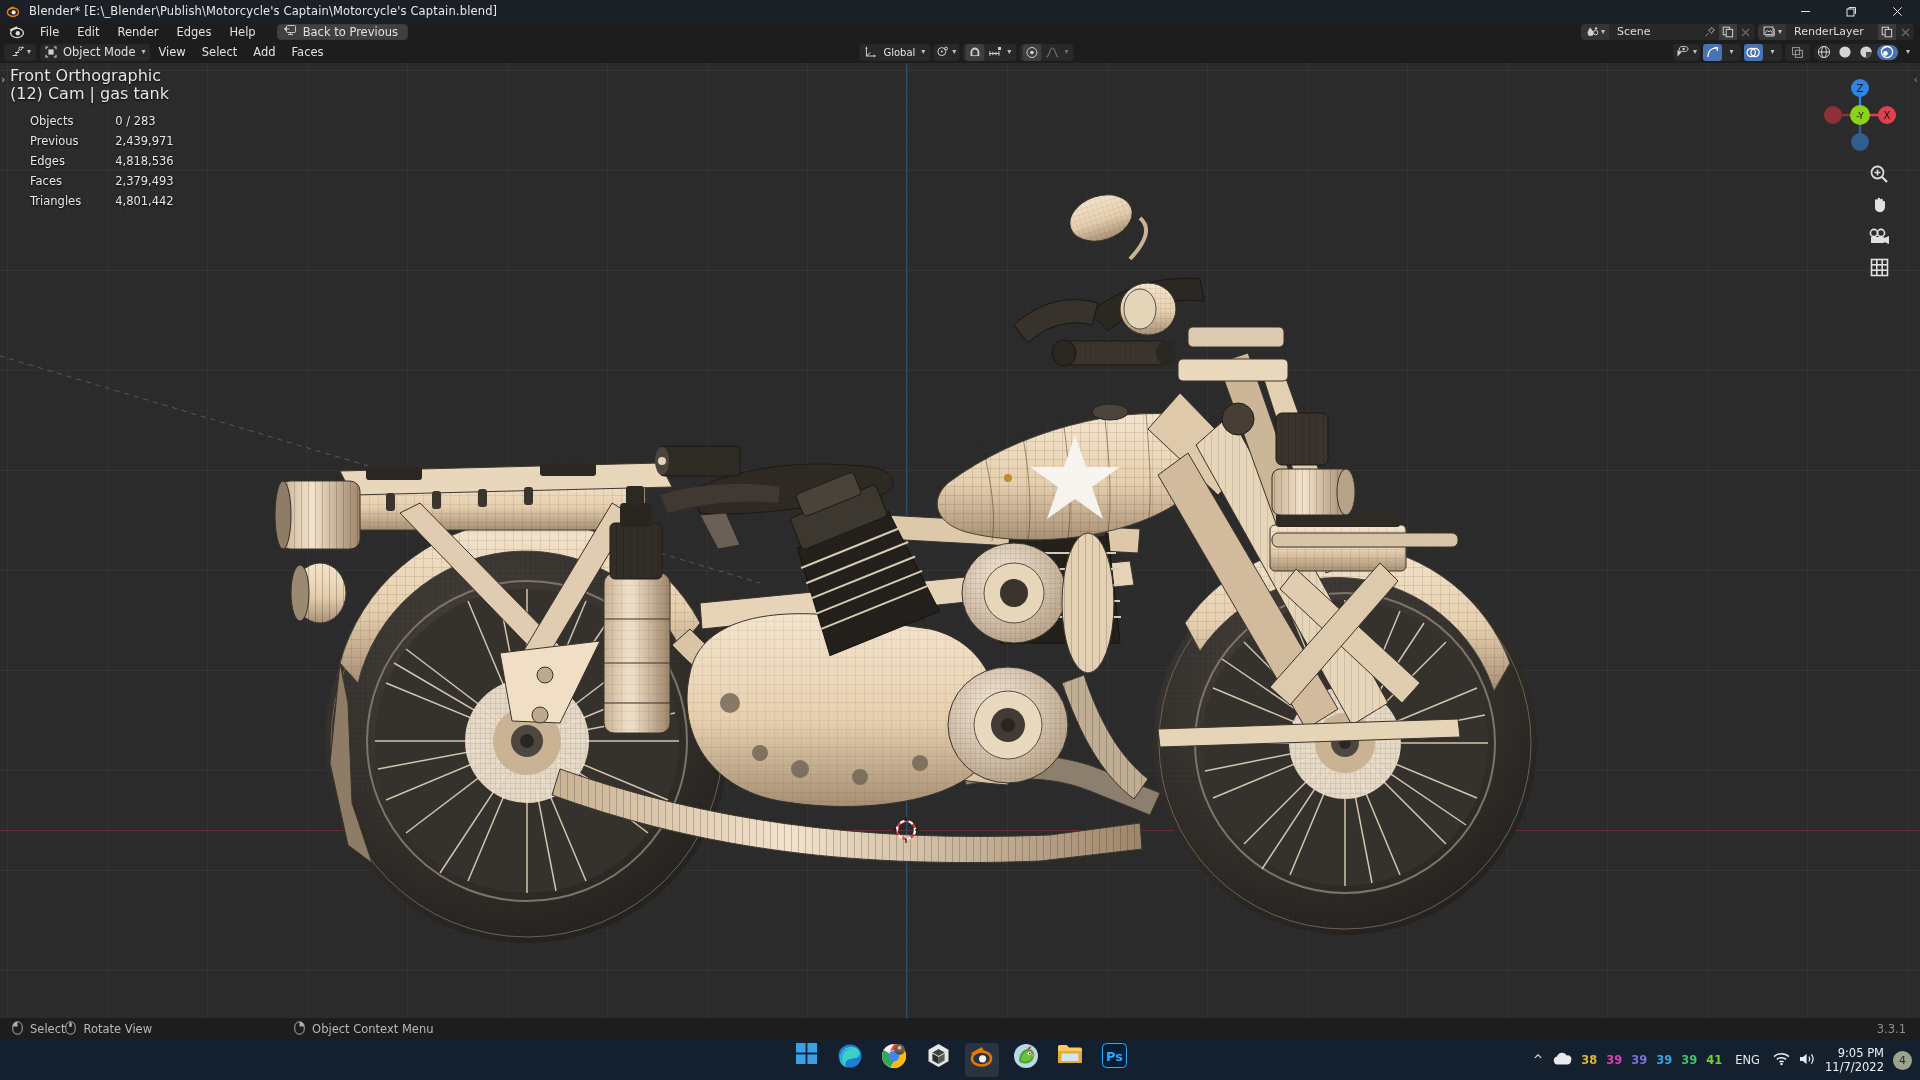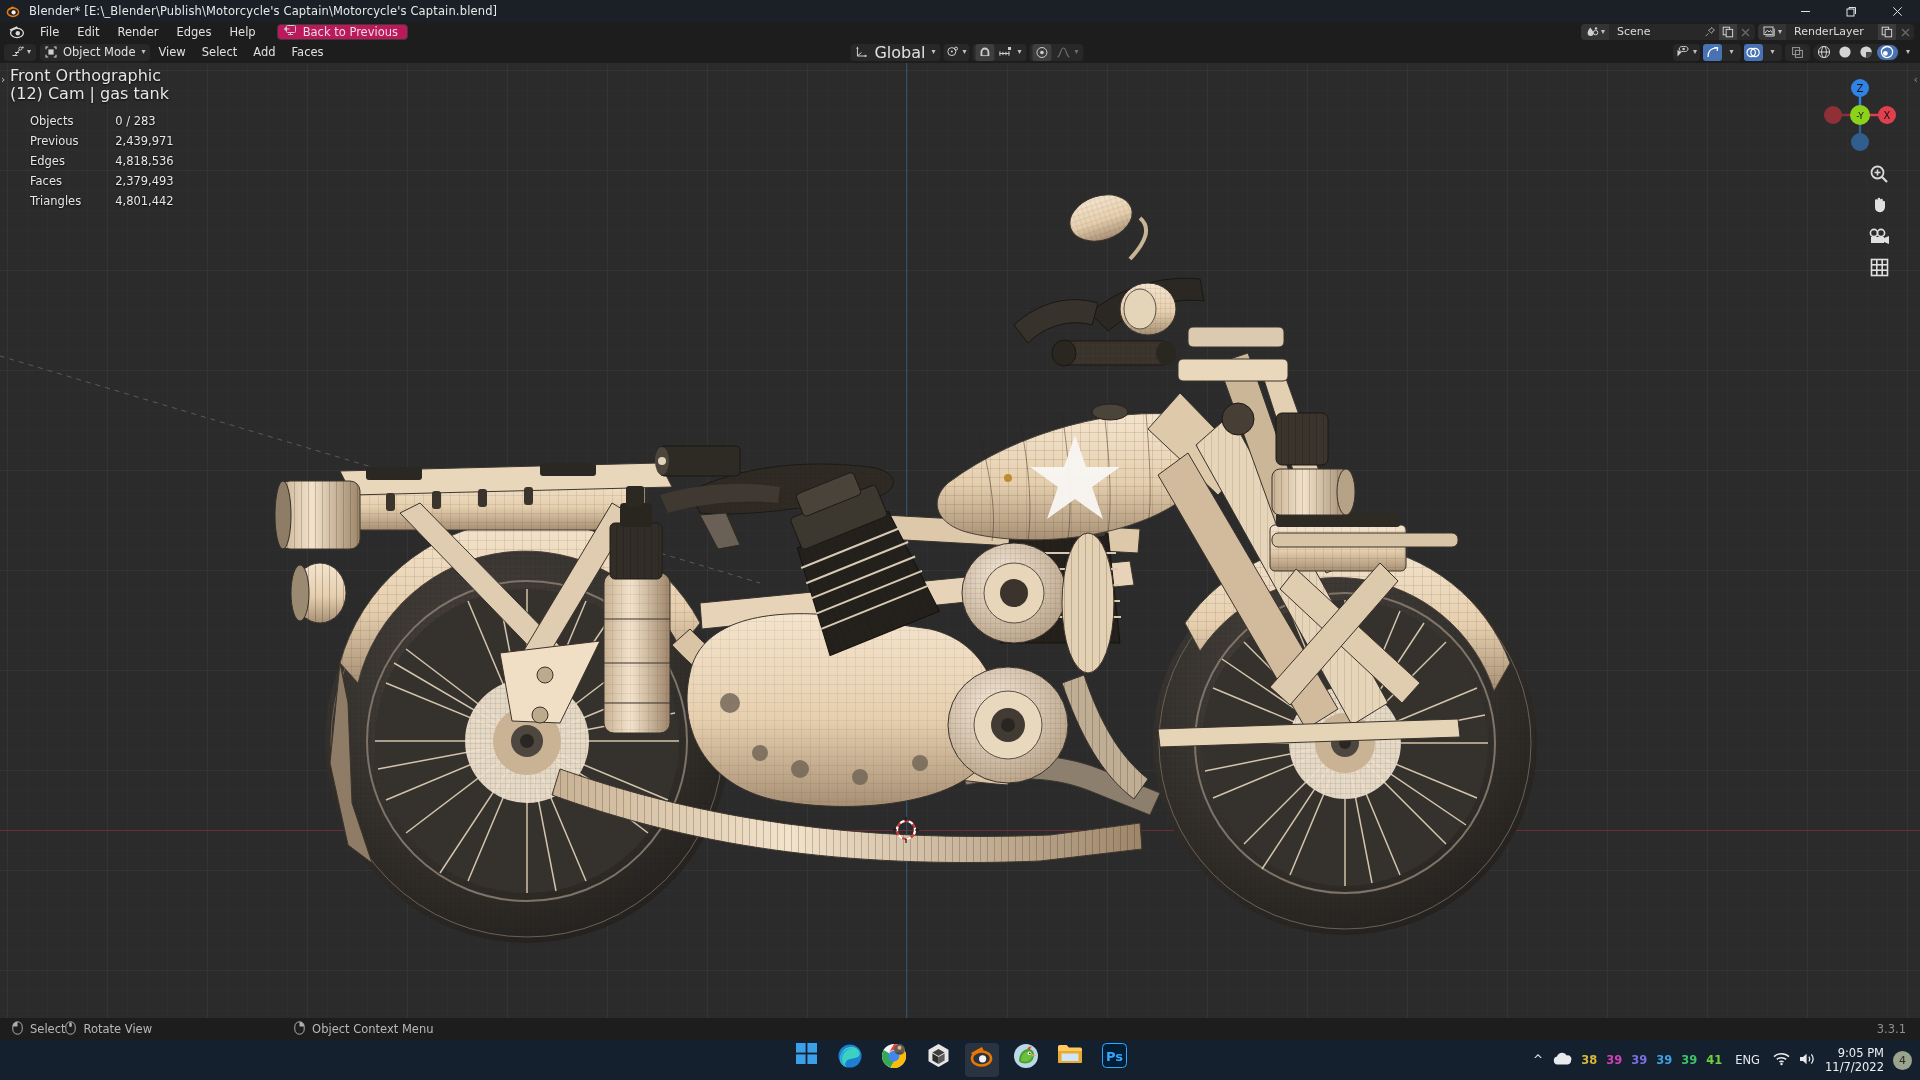--- a/index.html
+++ b/index.html
@@ -35,21 +35,21 @@
     position: absolute; left: 0; top: 22px; width: 1920px; height: 19px;
     background: #1d1d1d; display: flex; align-items: center; padding: 0 4px;
   }
   .blender-logo { width: 19px; height: 15px; margin: 0 4px 0 4px; position: relative; }
   .menu-item {
     color: #e0e0e0; font-size: 11.5px; padding: 2px 9px; border-radius: 3px;
     white-space: nowrap; line-height: 14px;
   }
   .btn-backprev {
     display: flex; align-items: center; gap: 6px;
-    background: #be185d; border: 1px solid #3a3a3a; border-radius: 4px;
+    background: #404040; border: 1px solid #3a3a3a; border-radius: 4px;
     color: #e0e0e0; font-size: 11.5px; padding: 2px 9px 2px 6px; margin-left: 12px;
     height: 16px;
   }
   .topbar-right {
     position: absolute; right: 6px; top: 2px; height: 16px;
     display: flex; align-items: center; gap: 3px;
   }
   .fieldbox {
     display: flex; align-items: center; height: 16px;
     background: #282828; border-radius: 4px; overflow: hidden;
@@ -89,21 +89,21 @@
   }
   .chev { color: #c0c0c0; font-size: 8px; line-height: 1; }
   .center-tools {
     position: absolute; left: 50%; transform: translateX(-47%);
     display: flex; align-items: center; gap: 3px;
   }
   .orient-box {
     display: flex; align-items: center; gap: 6px; background: #282828;
     border-radius: 4px; height: 17px; padding: 0 5px;
   }
-  .orient-box .lbl { color: #e0e0e0; font-size: 16px; }
+  .orient-box .lbl { color: #e0e0e0; font-size: 10px; }
   .tbtn {
     width: 19px; height: 17px; display: flex; align-items: center; justify-content: center;
     border-radius: 3px; background: #282828; color: #c9c9c9;
   }
   .tbtn.on { background: #3e3e3e; }
   .tbtn.dimmed { color: #5c5c5c; }
   .tgroup { display: flex; align-items: center; background: #282828; border-radius: 4px; }
   .tgroup .tbtn { background: transparent; }
   .tgroup .tbtn.on { background: #4772b3; color: #fff; }
   .vpheader-right {

